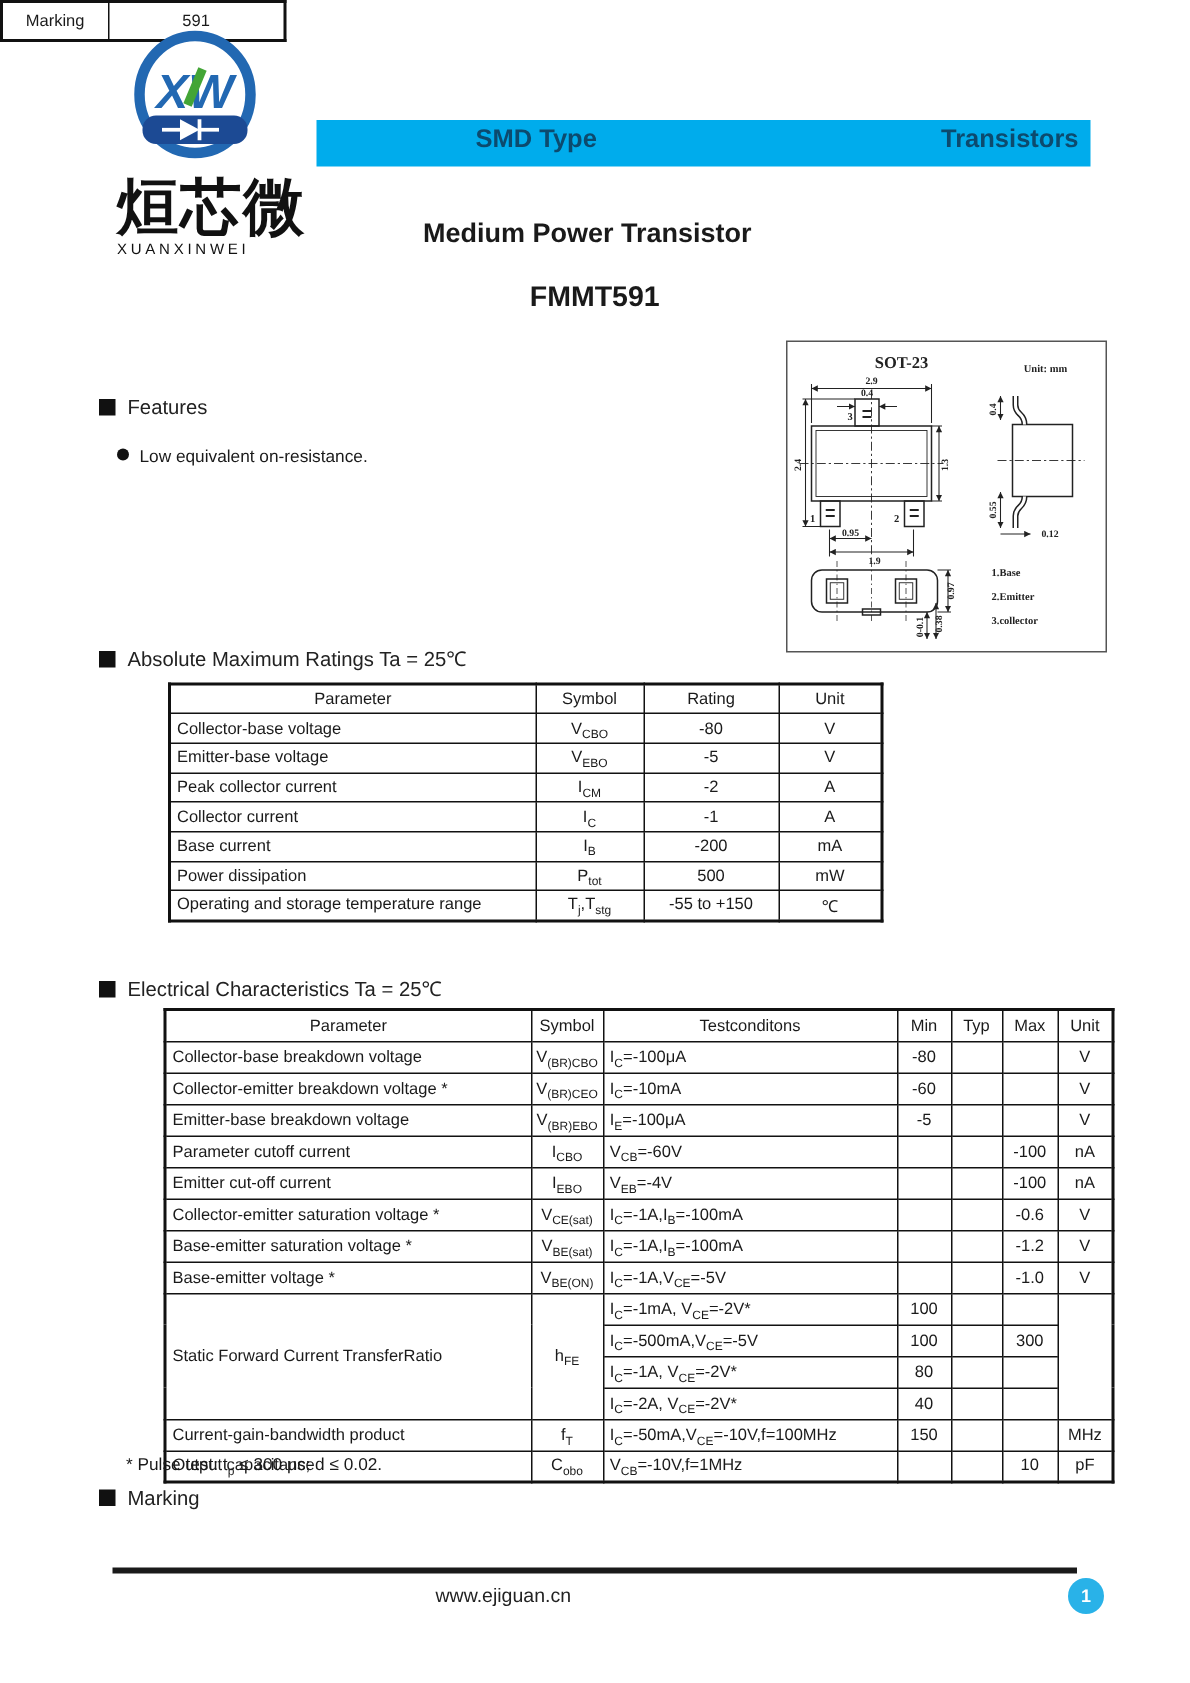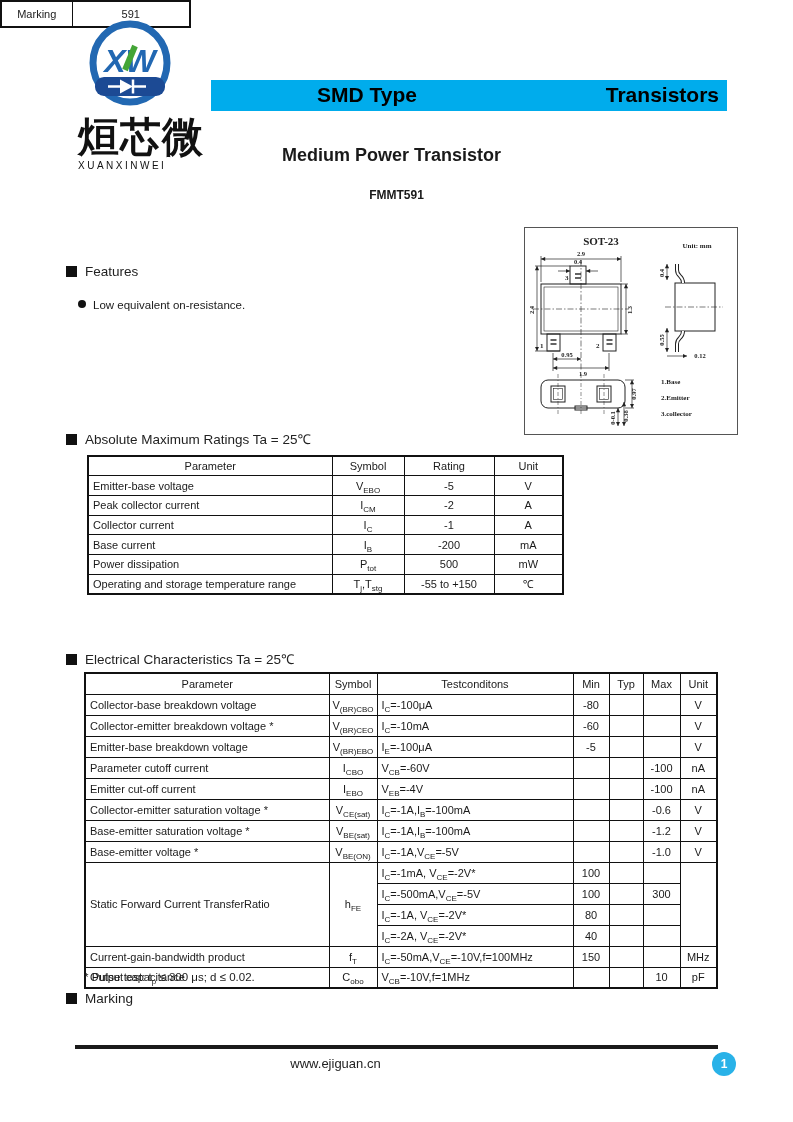--- a/index.html
+++ b/index.html
@@ -4,37 +4,37 @@
 <style>
   html,body{margin:0;padding:0;background:#fff;}
   .page{position:relative;width:793px;height:1122px;background:#fff;overflow:hidden;
         font-family:"Liberation Sans",sans-serif;color:#1a1a1a;}
   
   .logo{position:absolute;left:78px;top:20px;width:132px;text-align:left;}
   .logo .brand-cn{font-size:41px;font-weight:bold;line-height:1.05;letter-spacing:1px;color:#111;}
   .logo .brand-en{font-size:10px;letter-spacing:2.5px;color:#111;margin-top:1px;}
   
   .bar{position:absolute;left:211px;top:80px;width:516px;height:31px;background:#00ACEC;}
-  .bar span{position:absolute;top:3px;color:#000000;font-weight:bold;font-size:21px;}
+  .bar span{position:absolute;top:3px;color:#0c4a6e;font-weight:bold;font-size:17px;}
   .bar .l{left:106px;}
   .bar .r{right:8px;}
   .doc-title{position:absolute;left:0;top:145px;width:783px;text-align:center;
              font-size:18px;font-weight:bold;}
   .part-number{position:absolute;left:0;top:188px;width:793px;text-align:center;
-             font-size:12px;font-weight:bold;}
+             font-size:19px;font-weight:bold;}
   
   .pkg{position:absolute;left:524px;top:227px;width:212px;height:206px;border:1px solid #555;background:#fff;}
   
   .sec{position:absolute;font-size:13.5px;color:#222;}
   .sec .sq{display:inline-block;width:11px;height:11px;background:#111;margin-right:8px;vertical-align:-1px;}
   .feat-item{position:absolute;left:78px;top:299px;font-size:11.5px;}
   .feat-item .dot{display:inline-block;width:8px;height:8px;border-radius:50%;background:#111;margin-right:7px;vertical-align:1px;}
   
   table{border-collapse:collapse;font-size:11px;color:#1a1a1a;table-layout:fixed;}
-  table.dt{border:2px solid #111;position:absolute;}
+  table.dt{border:2px solid #111;position:absolute;margin-left:25px;}
   .dt th,.dt td{border:1px solid #111;font-weight:normal;text-align:center;padding:0 2px;overflow:hidden;white-space:nowrap;}
   .dt td.lft{text-align:left;padding-left:4px;}
   #abs-table{left:87px;top:455px;width:475px;}
   #abs-table tr{height:19.7px;}
   #elec-table{left:84px;top:672px;width:632px;}
   #elec-table tr{height:21px;}
   sub{font-size:8px;line-height:0;}
   .footnote{position:absolute;left:84px;top:971px;font-size:11.5px;}
   #marking-table{left:85px;top:1012px;width:189px;border:2px solid #111;}
   #marking-table td{border:1px solid #111;height:22px;text-align:center;font-size:11px;}
@@ -192,20 +192,26 @@
     <thead>
         <tr>
           <th>Parameter</th>
           <th>Symbol</th>
           <th>Rating</th>
           <th>Unit</th>
         </tr>
       </thead>
     <tbody>
         <tr>
+          <td class="lft">Collector-base voltage</td>
+          <td>V<sub>CBO</sub></td>
+          <td>-80</td>
+          <td>V</td>
+        </tr>
+        <tr>
           <td class="lft">Emitter-base voltage</td>
           <td>V<sub>EBO</sub></td>
           <td>-5</td>
           <td>V</td>
         </tr>
         <tr>
           <td class="lft">Peak collector current</td>
           <td>I<sub>CM</sub></td>
           <td>-2</td>
           <td>A</td>

